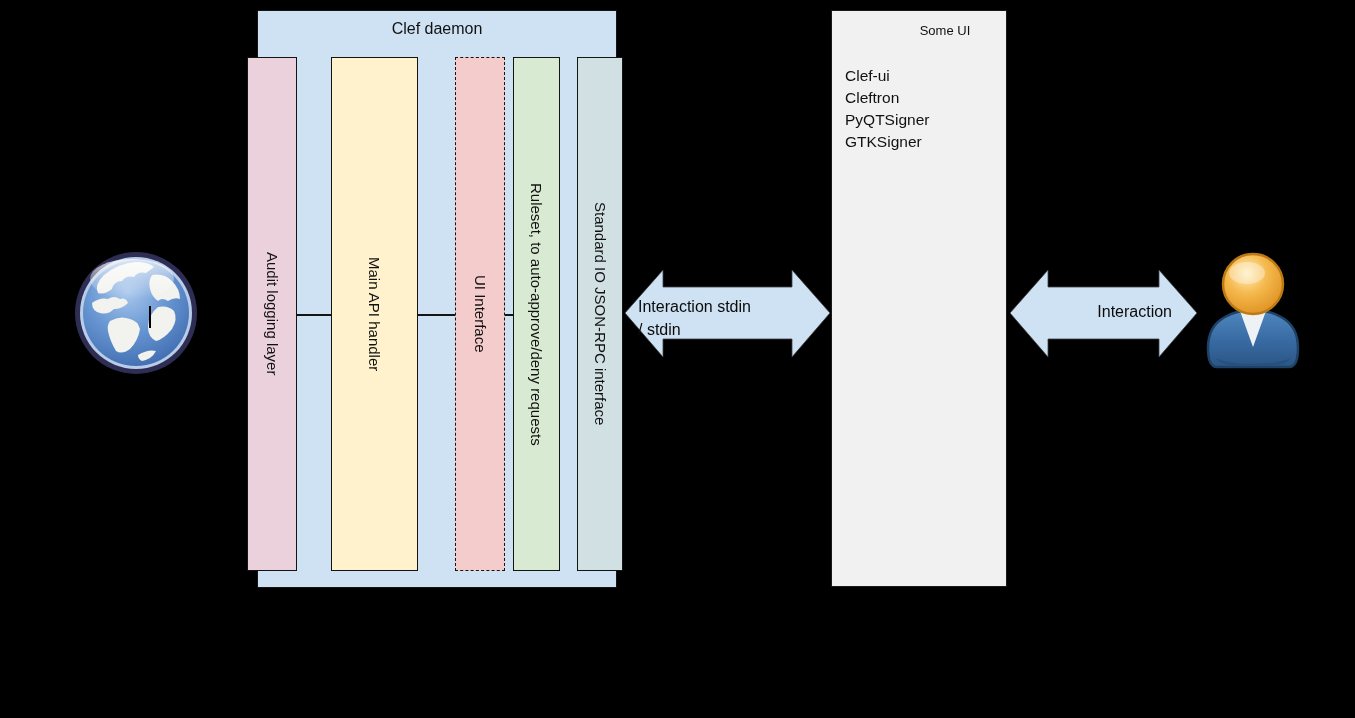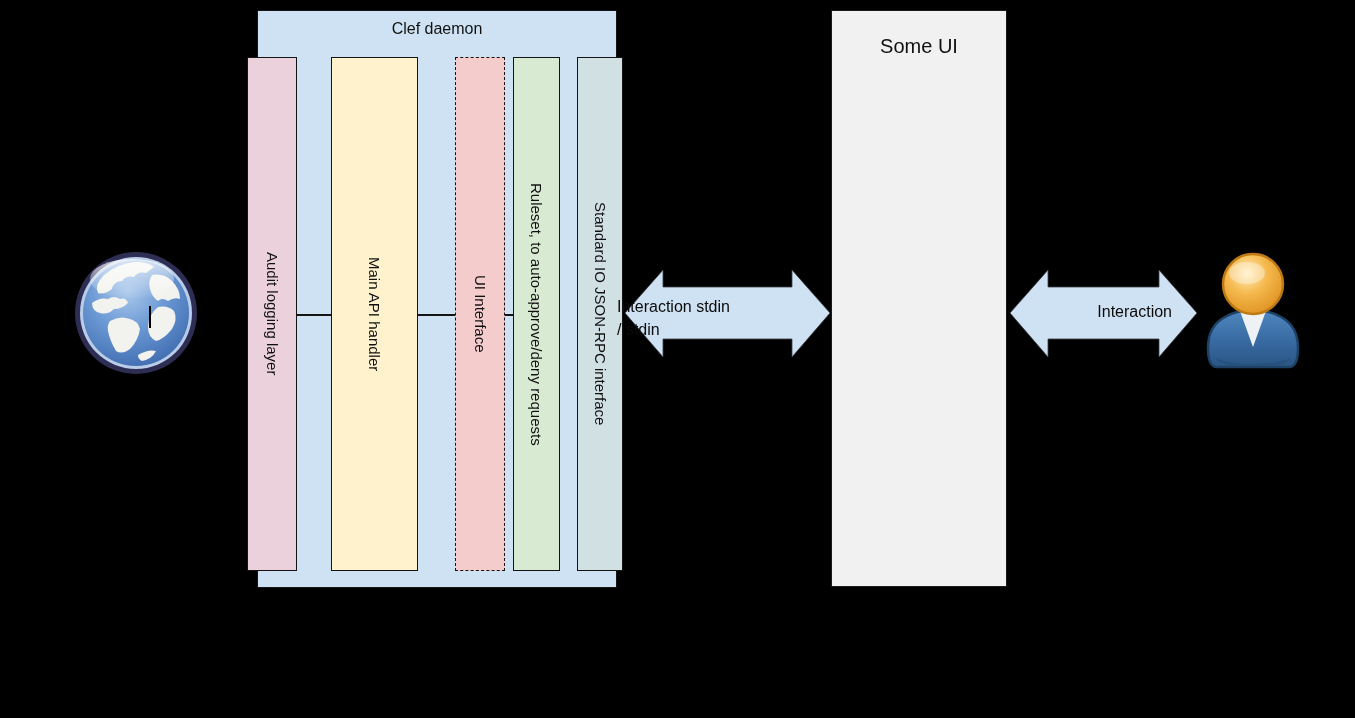--- a/index.html
+++ b/index.html
@@ -33,32 +33,32 @@
   .conn{position:absolute;background:#141414;}
   .conn-1{left:297px;top:314px;width:34px;height:1.5px;}
   .conn-2{left:418px;top:314px;width:95px;height:1.5px;}
   .conn-globe-tick{left:149px;top:306px;width:2px;height:22px;background:#000;}
   
   .someui-box{
     position:absolute;left:831px;top:10px;width:176px;height:577px;
     background:#f1f1f1;border:1px solid #1a1a1a;box-sizing:border-box;
   }
   .someui-title{
-    position:absolute;left:0;top:24px;width:100%;text-align:center;font-size:20px;
+    position:absolute;left:0;top:12px;width:100%;text-align:center;font-size:13px;padding-left:26px;
   }
   .someui-list{
     position:absolute;left:13px;top:54px;font-size:15.5px;line-height:22px;
   }
   .someui-list div{white-space:nowrap;}
   
   .arrow-svg{position:absolute;overflow:visible;}
   .arrow1{left:625px;top:269px;}
   .arrow2{left:1010px;top:269px;}
   .arrow-label-1{
-    position:absolute;left:617px;top:296px;font-size:16px;line-height:22.5px;color:#0b0b0b;
+    position:absolute;left:638px;top:296px;font-size:16px;line-height:22.5px;color:#0b0b0b;
   }
   .arrow-label-2{
     position:absolute;left:1010px;top:303px;width:162px;text-align:right;
     font-size:16px;color:#0b0b0b;
   }
   
   .globe-wrap{position:absolute;left:74px;top:251px;width:124px;height:124px;}
   .person-wrap{position:absolute;left:1205px;top:252px;width:96px;height:118px;}
 </style>
 </head>
@@ -120,20 +120,26 @@
   <svg class="arrow-svg arrow1" width="205" height="90">
     <polygon points="0,44 38,1 38,18 167,18 167,1 205,44 167,88 167,70 38,70 38,88" fill="#cfe2f3" stroke="#3c3f44" stroke-width="0.8"></polygon>
   </svg>
   <div class="arrow-label-1">
     <div>Interaction stdin</div>
     <div>/ stdin</div>
   </div>
 
   <div class="someui-box">
     <div class="someui-title">Some UI</div>
+    <div class="someui-list">
+      <div>Clef-ui</div>
+      <div>Cleftron</div>
+      <div>PyQTSigner</div>
+      <div>GTKSigner</div>
+    </div>
   </div>
 
   <svg class="arrow-svg arrow2" width="187" height="90">
     <polygon points="0,44 38,1 38,18 149,18 149,1 187,44 149,88 149,70 38,70 38,88" fill="#cfe2f3" stroke="#3c3f44" stroke-width="0.8"></polygon>
   </svg>
   <div class="arrow-label-2">Interaction</div>
 
   <div class="person-wrap">
     <svg width="96" height="118" viewBox="0 0 96 118">
       <defs>

